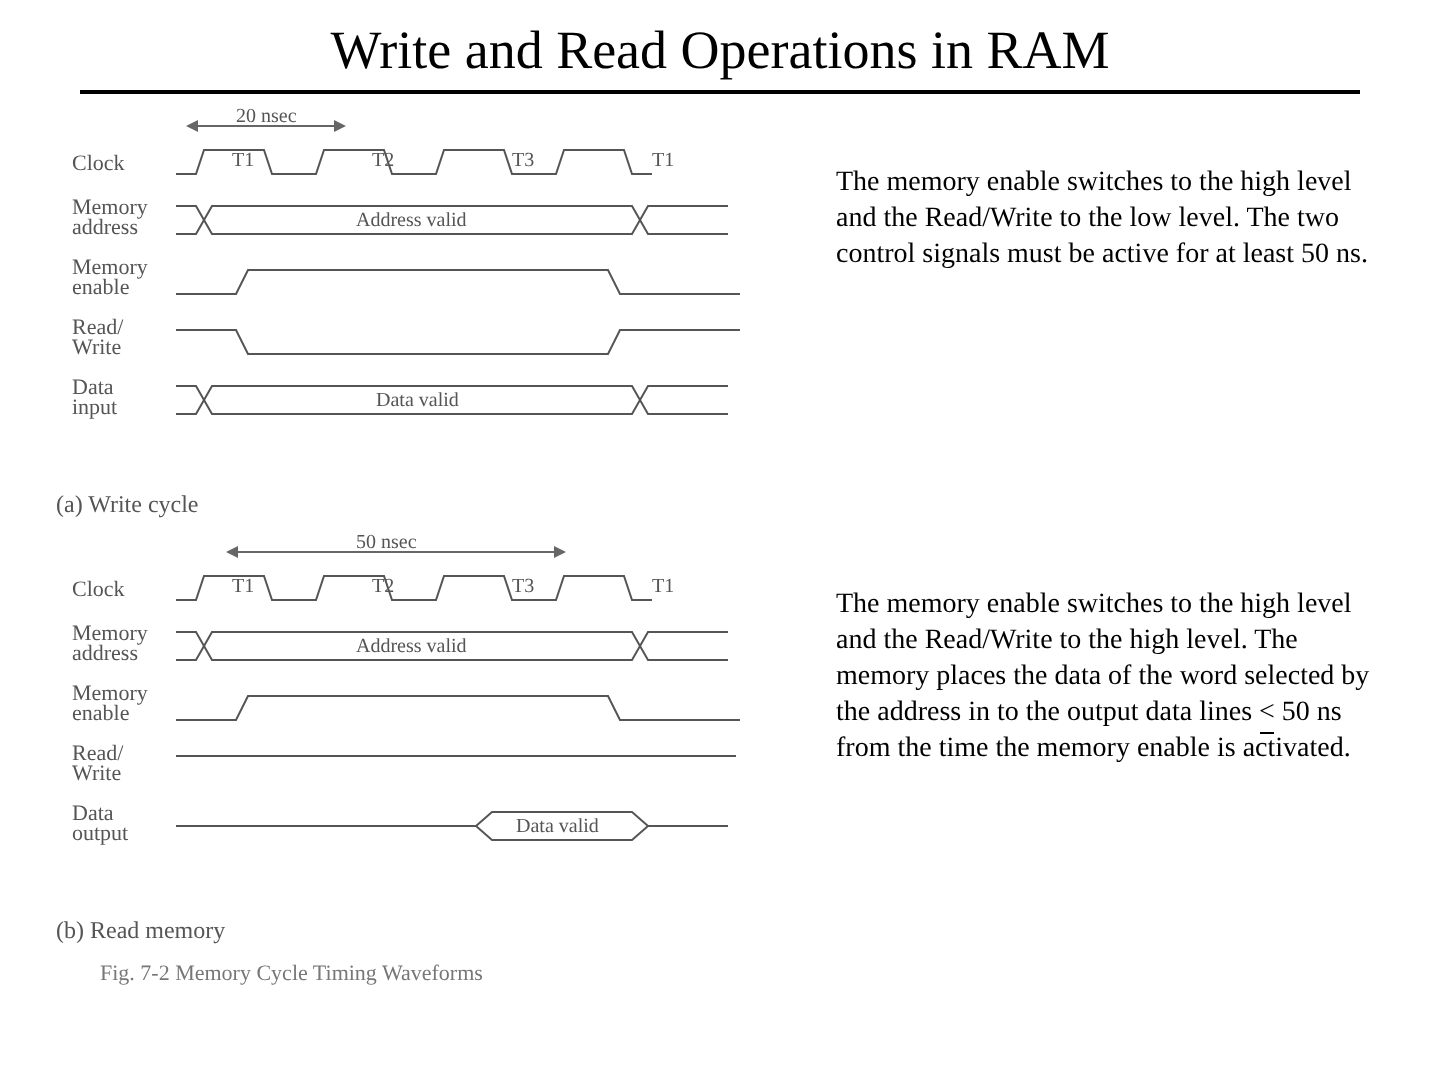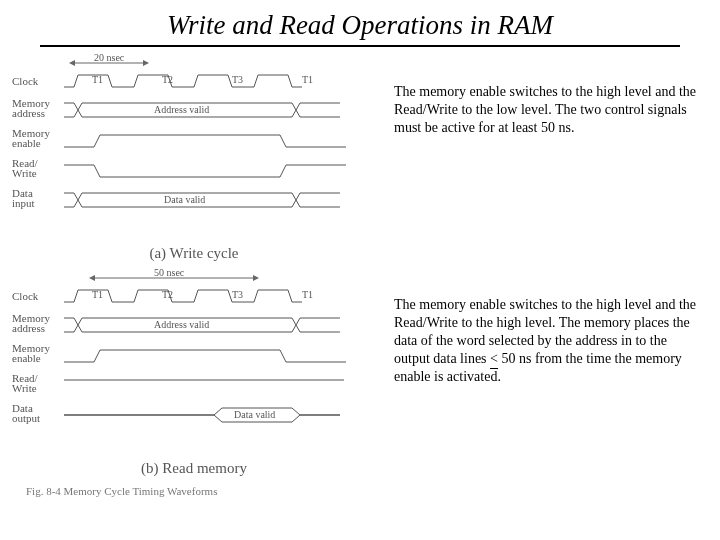--- a/index.html
+++ b/index.html
@@ -9,30 +9,29 @@
     background: #fff;
     font-family: "Times New Roman", Times, serif;
     color: #000;
     position: relative;
     overflow: hidden;
   }
   .title {
     font-size: 27px;
     text-align: center;
     padding: 10px 0 4px 0;
-    font-style: italic;
   }
   .title-underline {
     border-bottom: 2px solid #000;
     margin: 0 40px 6px 40px;
   }
   .content {
     display: flex;
     flex-direction: column;
-    padding: 0 4px;
+    padding: 0 28px;
   }
   .cycle-block {
     display: flex;
     align-items: flex-start;
     gap: 10px;
   }
   .diagram-area {
     width: 380px;
     position: relative;
   }
@@ -41,22 +40,22 @@
     font-family: "Times New Roman", Times, serif;
     font-size: 11px;
     fill: #555;
   }
   .wave-text {
     font-family: "Times New Roman", Times, serif;
     font-size: 10px;
     fill: #555;
   }
   .caption {
-    text-align: center;
-    font-size: 15px;
+    text-align: left;
+    font-size: 12px;
     color: #555;
     padding: 2px 0 6px 0;
   }
   .desc {
     width: 310px;
     font-size: 14px;
     line-height: 1.28;
     padding-top: 30px;
   }
   .desc2 { padding-top: 28px; }
@@ -194,14 +193,14 @@
         </g>
         <text class="wave-text" x="230" y="150">Data valid</text>
       </svg>
       <div class="caption">(b) Read memory</div>
     </div>
     <div class="desc desc2">
       <span>The memory enable switches to the high level and the Read/Write to the high level. The memory places the data of the word selected by the address in to the output data lines </span><span class="le">&lt;</span><span> 50 ns from the time the memory enable is activated.</span>
     </div>
   </div>
 
-  <div class="fig-caption">Fig. 8-4  Memory Cycle Timing Waveforms</div>
+  <div class="fig-caption">Fig. 7-2  Memory Cycle Timing Waveforms</div>
 </div>
 
 </body></html>

